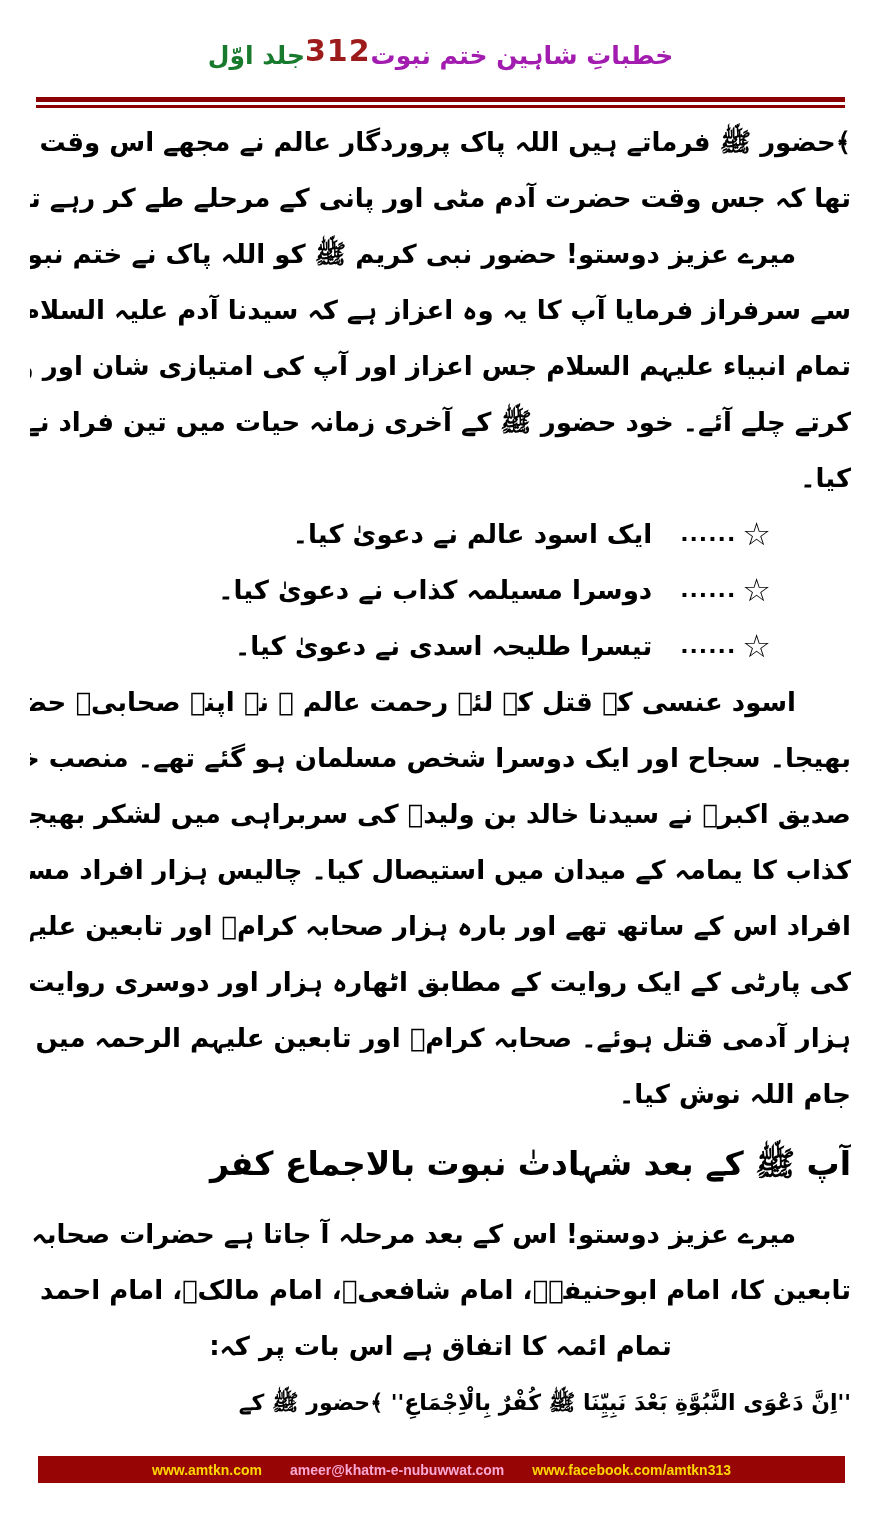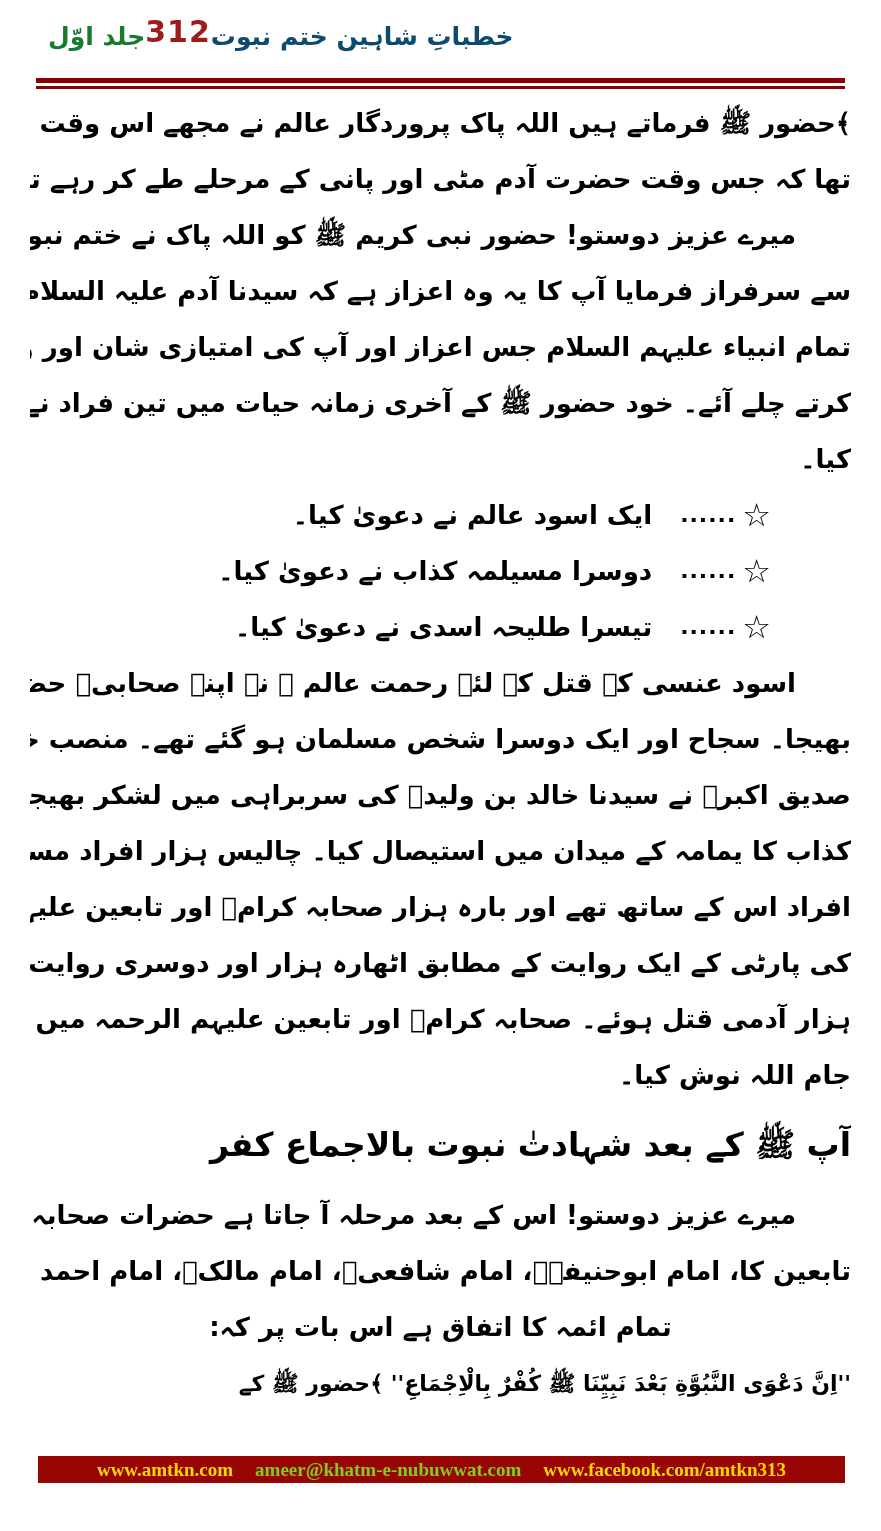--- a/index.html
+++ b/index.html
@@ -6,33 +6,33 @@
   .page{
     position:relative;
     width:881px;height:1531px;
     background:#ffffff;
     margin:0 auto;
     font-family:"DejaVu Sans", sans-serif;
     overflow:hidden;
   }
   
   .hdr{
-    display:flex;align-items:flex-start;justify-content:flex-start;
-    padding:14px 48px 0 48px;height:58px;
+    display:flex;align-items:flex-start;justify-content:center;
+    padding:14px 48px 0 48px;height:58px;margin-top:19px;
   }
   .hdr .vol{
     color:#177A2D;font-size:25px;font-weight:bold;direction:rtl;
     padding-top:8px;
   }
   .hdr .num{
     color:#9d1b1b;font-size:30px;font-weight:bold;
     font-family:"DejaVu Sans", sans-serif;letter-spacing:1px;
   }
   .hdr .title{
-    color:#0c4a6e;font-size:25px;font-weight:bold;direction:rtl;
+    color:#a21caf;font-size:25px;font-weight:bold;direction:rtl;
     padding-top:8px;
   }
   .rule{
     margin:6px 36px 0 36px;
     height:3px;
     border-top:5px solid #8b0000;
     border-bottom:3px solid #8b0000;
     background:#ffffff;
   }
   
@@ -68,27 +68,27 @@
   .arabic{
     font-size:22px;
     height:58px;line-height:58px;
     white-space:nowrap;overflow:hidden;
   }
   
   .footerbar{
     position:absolute;left:38px;right:36px;top:1456px;height:27px;
     background:#970505;
     display:flex;align-items:center;justify-content:center;
-    gap:22px;
-    font-family:Liberation Serif, serif;
-    font-size:19px;font-weight:bold;
+    gap:28px;
+    font-family:Liberation Sans, sans-serif;
+    font-size:14px;font-weight:bold;
     white-space:nowrap;
   }
   .footerbar .gold{color:#ffd700;}
-  .footerbar .white{color:#84cc16;}
+  .footerbar .white{color:#f9a8d4;}
 </style>
 </head>
 <body>
 
 <div class="page">
 
   <div class="hdr">
     <div class="vol">جلد اوّل</div>
     <div class="num">312</div>
     <div class="title">خطباتِ شاہین ختم نبوت</div>

